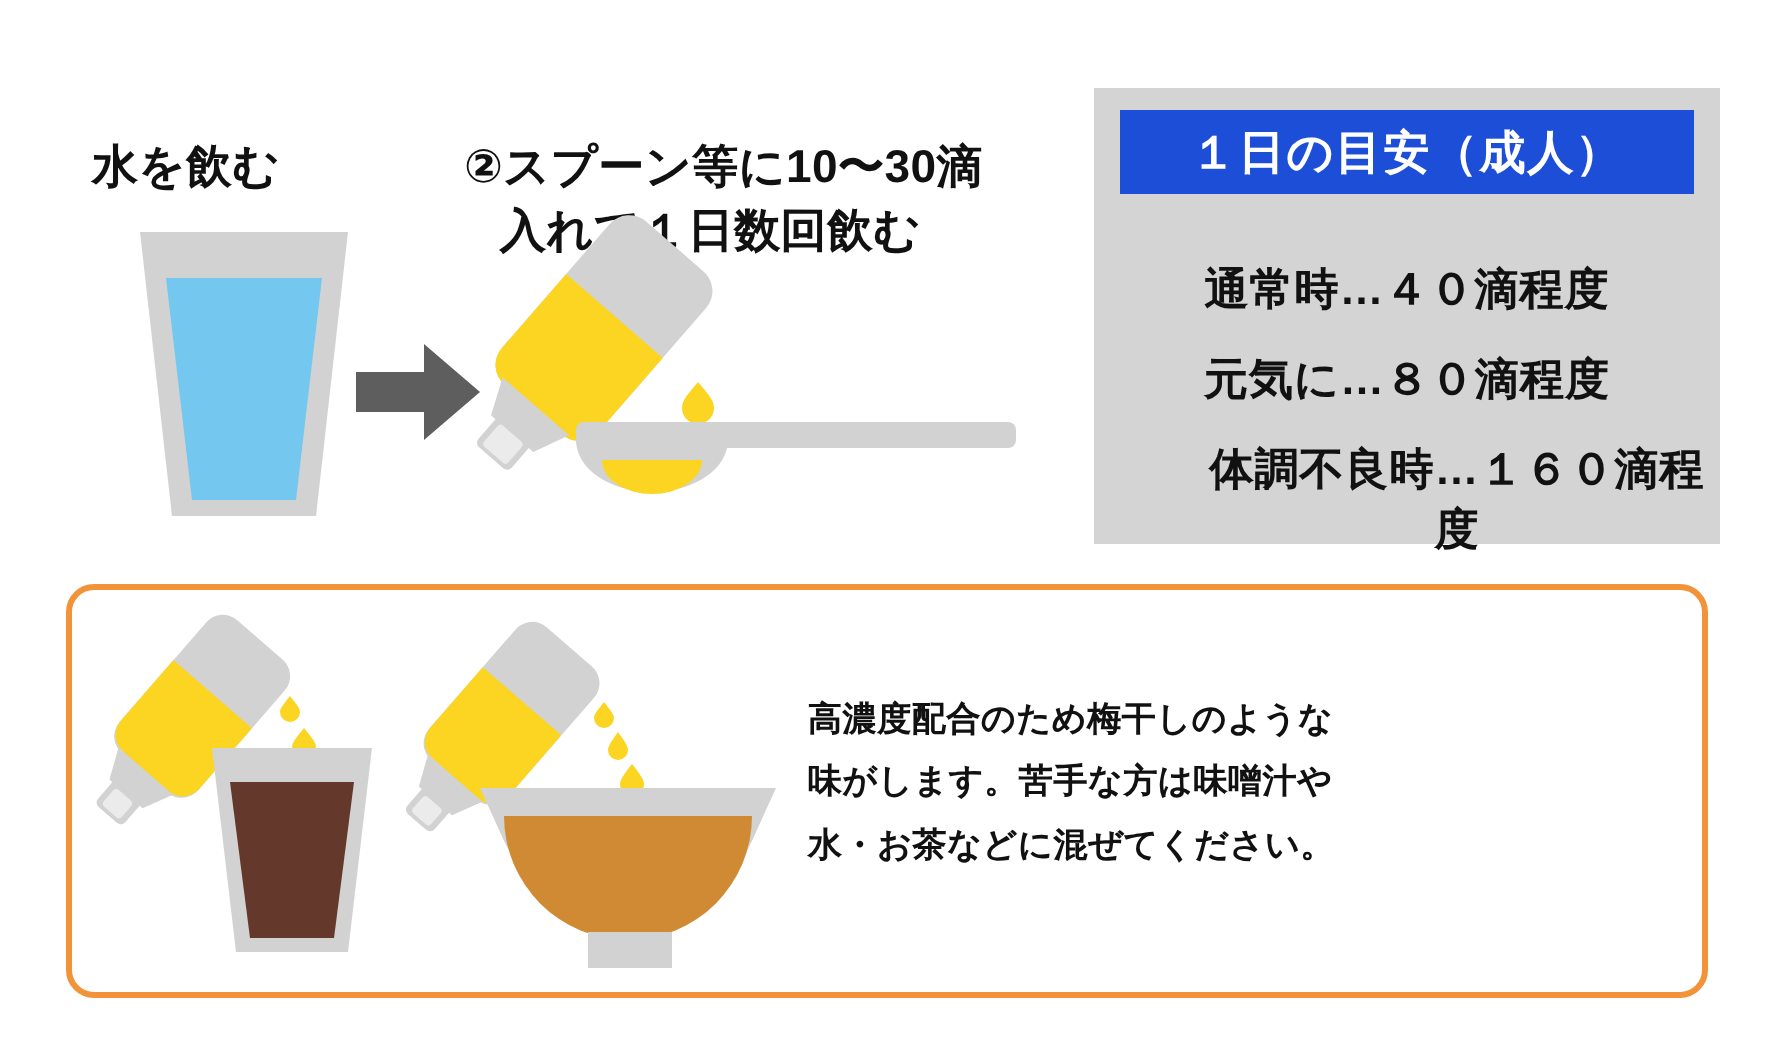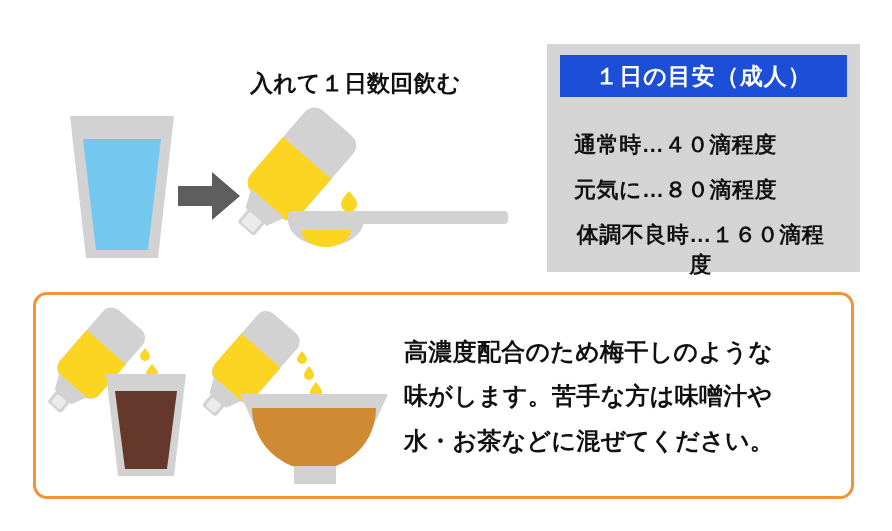--- a/index.html
+++ b/index.html
@@ -37,50 +37,53 @@
     background:#1d4ed8;
     display:flex;align-items:center;justify-content:center;
   }
   #guideline-header .txt{
     color:#ffffff;font-size:23px;font-weight:700;letter-spacing:1px;
   }
   .dose-line{
     width:257px;text-align:center;
     font-size:22px;font-weight:700;color:#111111;
     letter-spacing:0.5px;
+    padding-left:28px;
   }
   #dose-0{left:547px;top:130px;}
   #dose-1{left:547px;top:175px;text-align:center;}
   #dose-2{left:547px;top:220px;margin-left:25px;}
 
   
   #note-box{
     left:33px;top:292px;width:821px;height:207px;
     border:3px solid #f29339;
     border-radius:14px;
     box-sizing:border-box;
     background:#ffffff;
   }
   #note-text{
-    left:404px;top:330px;width:440px;
-    font-size:24px;font-weight:700;line-height:1.85;
+    left:404px;top:344px;width:440px;
+    font-size:17px;font-weight:700;line-height:1.85;
     color:#111111;letter-spacing:0.3px;
     white-space:pre-line;
   }
 
   
   svg{display:block;overflow:visible;}
 </style>
 </head>
 <body>
 
 <div class="abs step-title" id="step1-title">
+  <span class="l2">水を飲む</span>
 </div>
 
 <div class="abs step-title" id="step2-title">
+  <span>②スプーン等に10〜30滴</span>
   <span class="l2">入れて１日数回飲む</span>
 </div>
 
 <div class="abs" style="left:62px;top:112px;">
   <svg width="120" height="150" viewBox="0 0 120 150">
     <polygon points="8,4 112,4 96,146 24,146" fill="#d2d2d2"></polygon>
     <polygon points="21,27 99,27 86,138 34,138" fill="#74c8ef"></polygon>
   </svg>
 </div>
 

